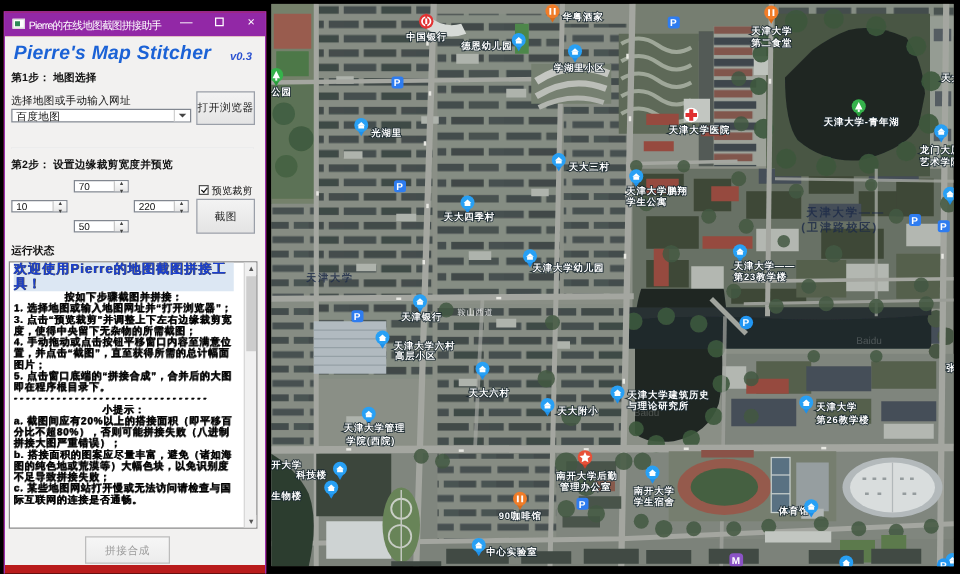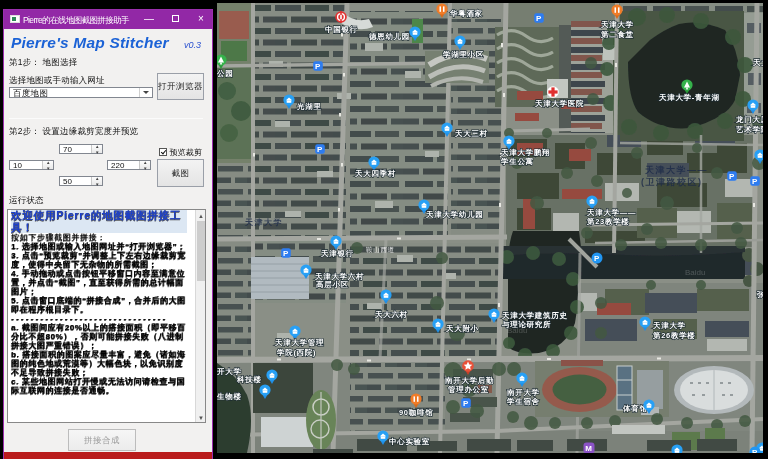--- a/index.html
+++ b/index.html
@@ -7,23 +7,23 @@
 #stage{position:relative;width:768px;height:459px;background:#000;overflow:hidden;font-family:"Liberation Sans",sans-serif;}
 #app{position:absolute;left:3px;top:9px;width:210px;height:452px;background:#b91c1c;border:1px solid #9b2fae;}
 #titlebar{position:absolute;left:0;top:0;width:208px;height:19px;background:#9228a6;color:#fff;}
 #titlebar .ttl{position:absolute;left:19px;top:5px;font-size:8.5px;letter-spacing:-0.6px;white-space:nowrap;}
 #ticon{position:absolute;left:6px;top:5px;width:10px;height:8px;background:#fff;border:1px solid #ddd;}
 #ticon i{position:absolute;left:1px;top:1px;width:4px;height:4px;background:#2e8b57;display:block;}
 .wbtn{position:absolute;top:0;width:26px;height:19px;color:#fff;text-align:center;font-size:10px;line-height:18px;}
 #b-min{left:132px;}#b-max{left:158px;}#b-cls{left:184px;}
 #content{position:absolute;left:0;top:19px;width:208px;height:423px;background:#f2f1f0;}
 #h1{position:absolute;left:7px;top:5px;font-size:15.5px;font-weight:bold;font-style:italic;color:#1b62d6;letter-spacing:0.2px;white-space:nowrap;}
-#ver{position:absolute;left:180px;top:11px;font-size:9px;font-weight:normal;font-style:italic;color:#2a51d0;}
+#ver{position:absolute;left:180px;top:11px;font-size:9px;font-weight:bold;font-style:italic;color:#2a51d0;}
 .lbl{position:absolute;font-size:8.5px;color:#111;letter-spacing:0.2px;white-space:nowrap;}
-.bold{font-weight:normal;}
+.bold{font-weight:bold;text-align:center;}
 .inp{position:absolute;background:#fff;border:1px solid #828790;text-align:right;}
 .btn{position:absolute;background:linear-gradient(#f3f3f3,#e4e4e4);border:1px solid #9a9fa8;text-align:center;color:#222;font-size:8.5px;letter-spacing:0.5px;}
 .spin{position:absolute;background:#fff;border:1px solid #828790;font-size:8px;color:#111;}
 .spin .v{position:absolute;left:3px;top:0px;}
 .spin .ud{position:absolute;right:0;top:0;width:11px;height:100%;border-left:1px solid #c8c8c8;background:linear-gradient(#fdfdfd,#e8e8e8);}
 .spin .ud:before{content:"▲";position:absolute;left:3px;top:-1.5px;font-size:4.5px;color:#444;}
 .spin .ud:after{content:"▼";position:absolute;left:3px;bottom:-1.5px;font-size:4.5px;color:#444;}
 .sep{position:absolute;left:5px;width:194px;height:1px;background:#c7c7c7;border-bottom:1px solid #fbfbfb;}
 #combo{left:5px;top:58px;width:144px;height:11px;}
 #combo .cv{position:absolute;left:3px;top:0px;font-size:8.5px;letter-spacing:0.3px;color:#111;}
@@ -85,20 +85,21 @@
       <div class="lbl bold" style="left:5px;top:166px;">运行状态</div>
       <div id="ta">
         <div class="txt">
           <div class="t1">欢迎使用Pierre的地图截图拼接工具！</div>
           <div class="bold">按如下步骤截图并拼接：</div>
           <div>1. 选择地图或输入地图网址并“<b>打开浏览器</b>”；</div>
           <div>3. 点击“预览裁剪”并调整上下左右边缘裁剪宽度，使得<b>中央留下无杂物的所需截图</b>；</div>
           <div>4. <b>手动拖动或点击按钮平移窗口内容</b>至满意位置，并点击“<b>截图</b>”，直至获得所需的总计幅面图片；</div>
           <div>5. 点击窗口底端的“拼接合成”，合并后的大图即在<b>程序根目录下</b>。</div>
           <div style="letter-spacing:0;">- - - - - - - - - - - - - - - - - - - - - - - - - - - - - - - -</div>
+          <div class="bold">小提示：</div>
           <div>a.  截图间应有20%以上的搭接面积（即平移百分比不超80%），否则可能拼接失败（八进制拼接大图严重错误）；</div>
           <div>b.  搭接面积的图案应尽量丰富，避免（诸如海图的纯色地或荒漠等）大幅色块，以免识别度不足导致拼接失败；</div>
           <div>c.  某些地图网站打开慢或无法访问请检查与国际互联网的连接是否通畅。</div>
         </div>
         <div id="sbar">
             <span class="up">▲</span>
             <span class="th"></span>
             <span class="dn">▼</span>
           </div>
       </div>

